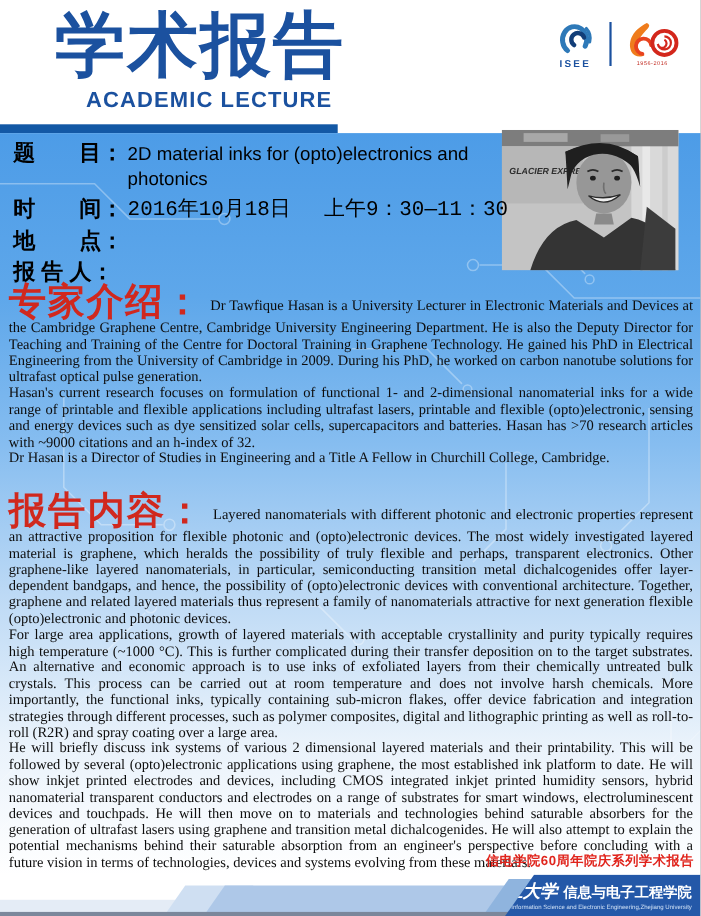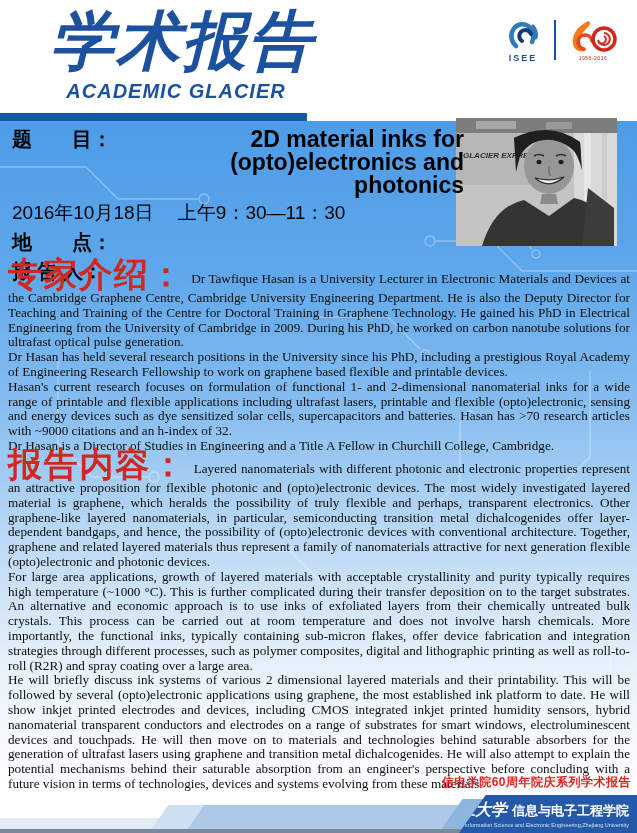--- a/index.html
+++ b/index.html
@@ -1,39 +1,39 @@
 <!DOCTYPE html>
 <html><head>
 <meta charset="utf-8">
 <style>
   html,body{margin:0;padding:0;background:#777;}
   .poster{position:relative;width:637px;height:833px;background:#fff;overflow:hidden;
           font-family:"Liberation Sans","DejaVu Sans",sans-serif;margin:0 auto;}
   
   .header{position:absolute;top:0;left:0;right:0;height:121px;background:#fff;}
-  .header-titles{position:absolute;left:50px;top:0;width:252px;text-align:center;color:#1b519f;font-style:italic;}
+  .header-titles{position:absolute;left:50px;top:0;width:252px;text-align:right;color:#1b519f;}
   .title-cn{font-size:64px;font-weight:800;line-height:82px;letter-spacing:2px;white-space:nowrap;}
   .title-en{font-size:20px;font-weight:700;letter-spacing:1px;margin-top:-2px;white-space:nowrap;}
   .logos{position:absolute;top:16px;right:17px;display:flex;align-items:center;gap:10px;height:48px;}
   .isee-logo{display:flex;flex-direction:column;align-items:center;}
   .isee-label{font-size:9px;font-weight:700;letter-spacing:2px;color:#1b519f;margin-top:1px;}
   .logo-divider{width:2px;height:40px;background:#1b519f;}
   .anniv-logo{display:flex;flex-direction:column;align-items:center;}
   .anniv-years{font-size:5px;color:#c0281e;margin-top:-2px;letter-spacing:.5px;}
   .header-bar{position:absolute;top:113px;left:0;width:307px;height:8px;background:#1358a5;}
   
   .body-bg{position:absolute;top:121px;left:0;width:637px;height:674px;
            background:linear-gradient(180deg,#4d9ce7 0%,#5ea7ea 22%,#86bdf0 42%,#bcd9f5 62%,#e9f2fb 82%,#ffffff 100%);}
   .circuit{position:absolute;top:0;left:0;}
   .photo{position:absolute;top:-3px;right:20px;width:161px;height:128px;overflow:hidden;}
   .info{position:absolute;top:5px;left:12px;width:452px;color:#000;}
   .row{display:flex;margin-bottom:3px;line-height:26px;}
   .lbl{flex:0 0 104px;font-weight:700;font-size:20px;white-space:nowrap;}
-  .val{font-size:19px;font-family:Liberation Sans, sans-serif;}
-  .row-title .val{font-weight:700;font-size:23px;line-height:23px;font-family:"Liberation Sans","DejaVu Sans",sans-serif;padding-top:2px;text-align:right;}
+  .val{font-size:19px;font-family:Liberation Mono, monospace;}
+  .row-title .val{font-weight:400;font-size:17px;line-height:23px;font-family:"Liberation Sans","DejaVu Sans",sans-serif;padding-top:2px;}
   .row-speaker .val{font-family:"Liberation Mono","DejaVu Sans Mono",monospace;font-size:16.5px;}
   .txt-section{position:absolute;left:8px;right:7px;color:#0d0d0d;
         font-family:"Liberation Serif","DejaVu Serif",serif;font-size:13.2px;line-height:14.8px;text-align:justify;}
   .txt-section p{margin:0;}
   .expert{top:136px;}
   .content{top:326px;}
   .red-head{font-size:34px;font-weight:800;color:#d0281e;line-height:1;vertical-align:-3px;
             font-family:"Liberation Sans","DejaVu Sans",sans-serif;margin-right:7px;letter-spacing:1px;}
   .series-note{position:absolute;top:653px;right:6px;color:#e0241c;font-weight:800;font-size:12px;letter-spacing:.5px;}
   
@@ -53,21 +53,21 @@
   .college-en{font-size:5.5px;color:#cfe0f5;margin-top:1px;white-space:nowrap;}
 </style>
 </head>
 <body>
 
 <div class="poster">
 
   <div class="header">
     <div class="header-titles">
       <div class="title-cn">学术报告</div>
-      <div class="title-en">ACADEMIC GLACIER</div>
+      <div class="title-en">ACADEMIC LECTURE</div>
     </div>
     <div class="logos">
       <div class="isee-logo">
         <svg width="42" height="34" viewBox="0 0 42 34">
           <path d="M14,28 A11,12 0 1 1 30,24" fill="none" stroke="#2e79b8" stroke-width="4.5" stroke-linecap="round"></path>
           <path d="M20,23 A6,6 0 1 1 29,16" fill="none" stroke="#123e78" stroke-width="4" stroke-linecap="round"></path>
           <path d="M31,8 A13,13 0 0 1 34,20" fill="none" stroke="#2e79b8" stroke-width="3" stroke-linecap="round"></path>
         </svg>
         <div class="isee-label">ISEE</div>
       </div>
@@ -144,33 +144,33 @@
         <path d="M132,70 L158,90 L158,128 L126,128 Z" fill="#3c3c3c"></path>
       </svg>
     </div>
 
     <div class="info">
       <div class="row row-title">
         <span class="lbl">题　　目：</span>
         <span class="val">2D material inks for (opto)electronics and photonics</span>
       </div>
       <div class="row">
+        <span class="lbl">时　　间：</span>
         <span class="val">2016年10月18日　 上午9：30—11：30</span>
       </div>
       <div class="row">
         <span class="lbl">地　　点：</span>
       </div>
       <div class="row row-speaker">
         <span class="lbl">报 告 人：</span>
       </div>
     </div>
 
     <div class="txt-section expert">
       <p><span class="red-head">专家介绍：</span><span>Dr Tawfique Hasan is a University Lecturer in Electronic Materials and Devices at the Cambridge Graphene Centre, Cambridge University Engineering Department. He is also the Deputy Director for Teaching and Training of the Centre for Doctoral Training in Graphene Technology. He gained his PhD in Electrical Engineering from the University of Cambridge in 2009. During his PhD, he worked on carbon nanotube solutions for ultrafast optical pulse generation.</span></p>
-      <p>Dr Hasan has held several research positions in the University since his PhD, including a prestigious Royal Academy of Engineering Research Fellowship to work on graphene based flexible and printable devices.</p>
       <p>Hasan's current research focuses on formulation of functional 1- and 2-dimensional nanomaterial inks for a wide range of printable and flexible applications including ultrafast lasers, printable and flexible (opto)electronic, sensing and energy devices such as dye sensitized solar cells, supercapacitors and batteries. Hasan has &gt;70 research articles with ~9000 citations and an h-index of 32.</p>
       <p>Dr Hasan is a Director of Studies in Engineering and a Title A Fellow in Churchill College, Cambridge.</p>
     </div>
 
     <div class="txt-section content">
       <p><span class="red-head">报告内容：</span><span>Layered nanomaterials with different photonic and electronic properties represent an attractive proposition for flexible photonic and (opto)electronic devices. The most widely investigated layered material is graphene, which heralds the possibility of truly flexible and perhaps, transparent electronics. Other graphene-like layered nanomaterials, in particular, semiconducting transition metal dichalcogenides offer layer-dependent bandgaps, and hence, the possibility of (opto)electronic devices with conventional architecture. Together, graphene and related layered materials thus represent a family of nanomaterials attractive for next generation flexible (opto)electronic and photonic devices.</span></p>
       <p>For large area applications, growth of layered materials with acceptable crystallinity and purity typically requires high temperature (~1000 °C). This is further complicated during their transfer deposition on to the target substrates. An alternative and economic approach is to use inks of exfoliated layers from their chemically untreated bulk crystals. This process can be carried out at room temperature and does not involve harsh chemicals. More importantly, the functional inks, typically containing sub-micron flakes, offer device fabrication and integration strategies through different processes, such as polymer composites, digital and lithographic printing as well as roll-to-roll (R2R) and spray coating over a large area.</p>
       <p>He will briefly discuss ink systems of various 2 dimensional layered materials and their printability. This will be followed by several (opto)electronic applications using graphene, the most established ink platform to date. He will show inkjet printed electrodes and devices, including CMOS integrated inkjet printed humidity sensors, hybrid nanomaterial transparent conductors and electrodes on a range of substrates for smart windows, electroluminescent devices and touchpads. He will then move on to materials and technologies behind saturable absorbers for the generation of ultrafast lasers using graphene and transition metal dichalcogenides. He will also attempt to explain the potential mechanisms behind their saturable absorption from an engineer's perspective before concluding with a future vision in terms of technologies, devices and systems evolving from these materials.</p>
     </div>
 

